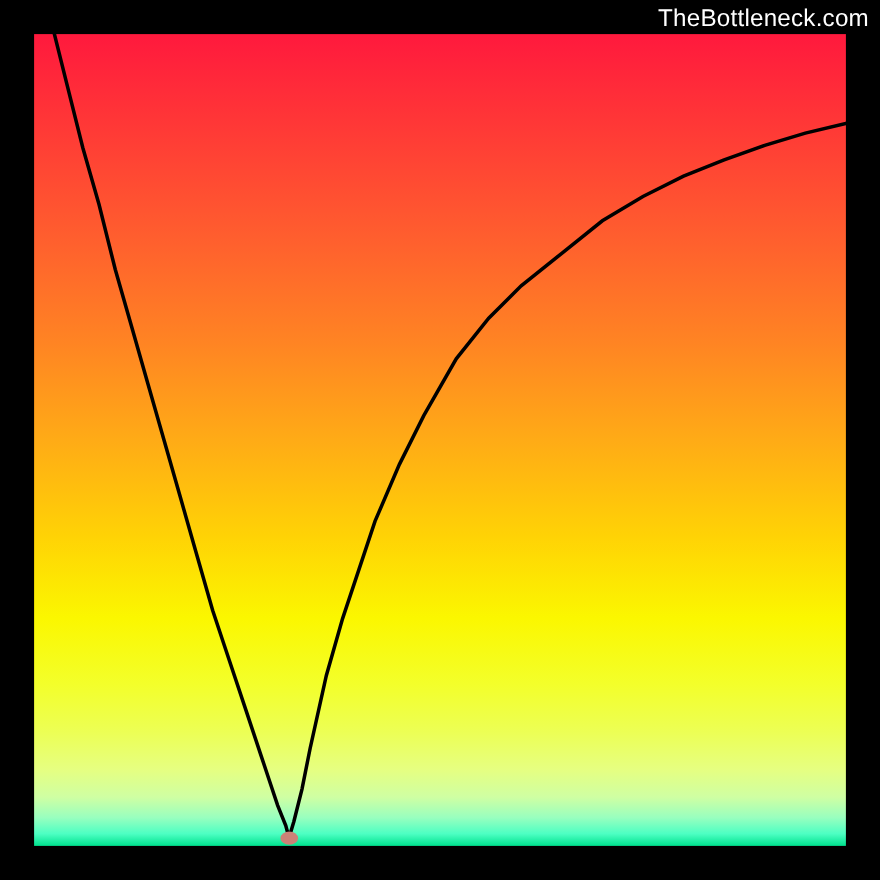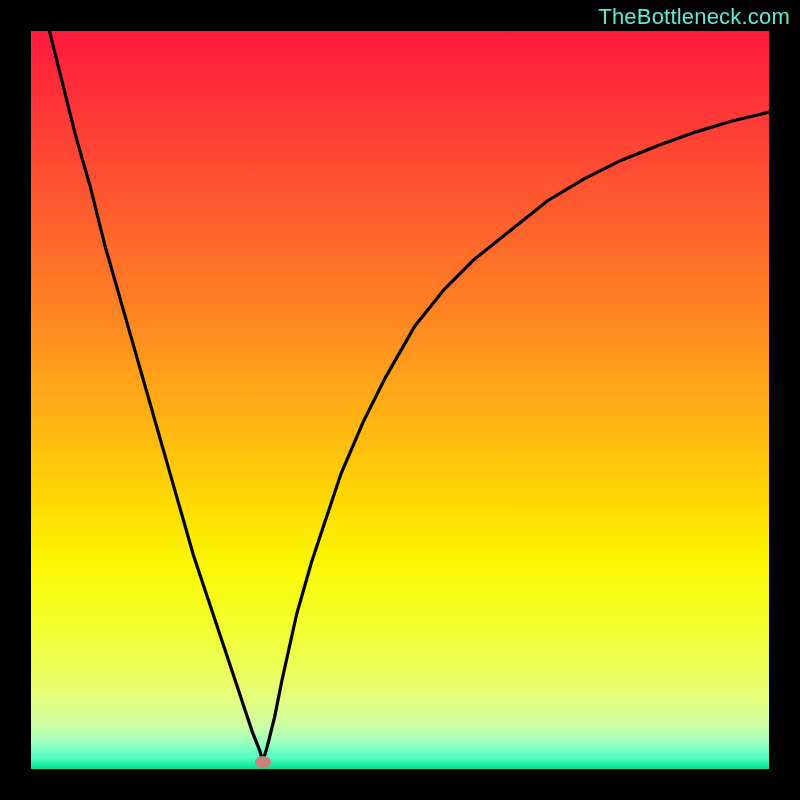--- a/index.html
+++ b/index.html
@@ -14,21 +14,21 @@
   .frame {
     position: relative;
     width: 800px;
     height: 800px;
     background: #000;
   }
   .watermark {
     position: absolute;
     top: 4px;
     right: 10px;
-    color: #5eead4;
+    color: #ffffff;
     font-size: 22px;
     font-weight: 500;
     letter-spacing: 0.2px;
     z-index: 10;
   }
   .plot-area {
     position: absolute;
     left: 31px;
     top: 31px;
     width: 738px;

